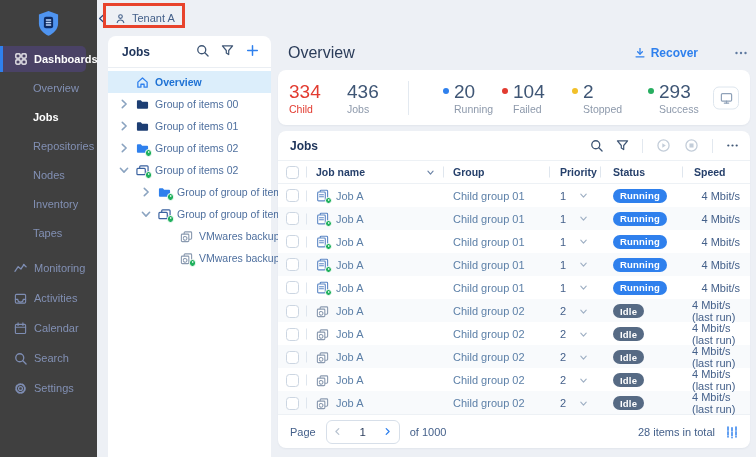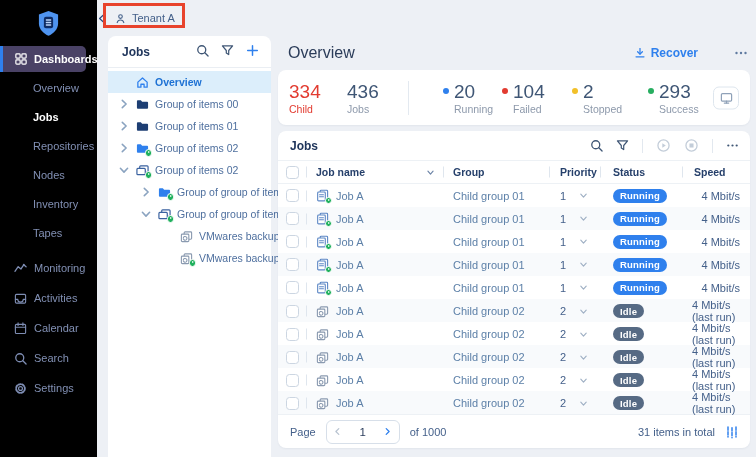--- a/index.html
+++ b/index.html
@@ -6,21 +6,21 @@
   html,body { background:#dfe3ea; }
   .app {
     position:relative; width:756px; height:457px; overflow:hidden;
     background:#edf0f5; font-family:"Liberation Sans", sans-serif;
     -webkit-font-smoothing:antialiased;
   }
   .icon { display:inline-flex; width:13px; height:13px; flex:none; }
   .icon svg { width:100%; height:100%; display:block; }
 
   
-  .sidebar { position:absolute; left:0; top:0; bottom:0; width:97px; background:#000000; }
+  .sidebar { position:absolute; left:0; top:0; bottom:0; width:97px; background:#404040; }
   .logo { height:44px; display:flex; align-items:center; justify-content:center; padding-top:6px; }
   .primary-item {
     position:relative; height:26px; width:86px; margin-top:2px;
     background:#4a4266; border-radius:0 5px 5px 0;
     display:flex; align-items:center; gap:7px; padding-left:15px;
     color:#fff; font-size:11px; font-weight:bold; cursor:default;
   }
   .primary-item::before { content:''; position:absolute; left:0; top:0; bottom:0; width:3px; background:#2f80ed; }
   .primary-item .icon { width:12px; height:12px; color:#fff; }
   .sub-nav { margin-top:2px; }
@@ -827,21 +827,21 @@
               </svg>
           </span>
           <span class="pg-num">1</span>
           <span class="pg-btn pg-next">
             <svg viewBox="0 0 14 14" fill="none" stroke="currentColor" stroke-width="2" stroke-linecap="round" stroke-linejoin="round">
                 <polyline points="5,2.5 9.5,7 5,11.5"></polyline>
               </svg>
           </span>
         </span>
         <span class="pg-of">of 1000</span>
-        <span class="pg-total">31 items in total</span>
+        <span class="pg-total">28 items in total</span>
         <span class="pg-cols">
           <svg viewBox="0 0 14 14" fill="none" stroke="currentColor" stroke-width="1.5" stroke-linecap="round" stroke-dasharray="3.2 1.6">
             <line x1="3" y1="2" x2="3" y2="12"></line>
               <line x1="7" y1="2.8" x2="7" y2="12.8"></line>
               <line x1="11" y1="2" x2="11" y2="12"></line>
           </svg>
         </span>
       </div>
     </div>
   </main>

